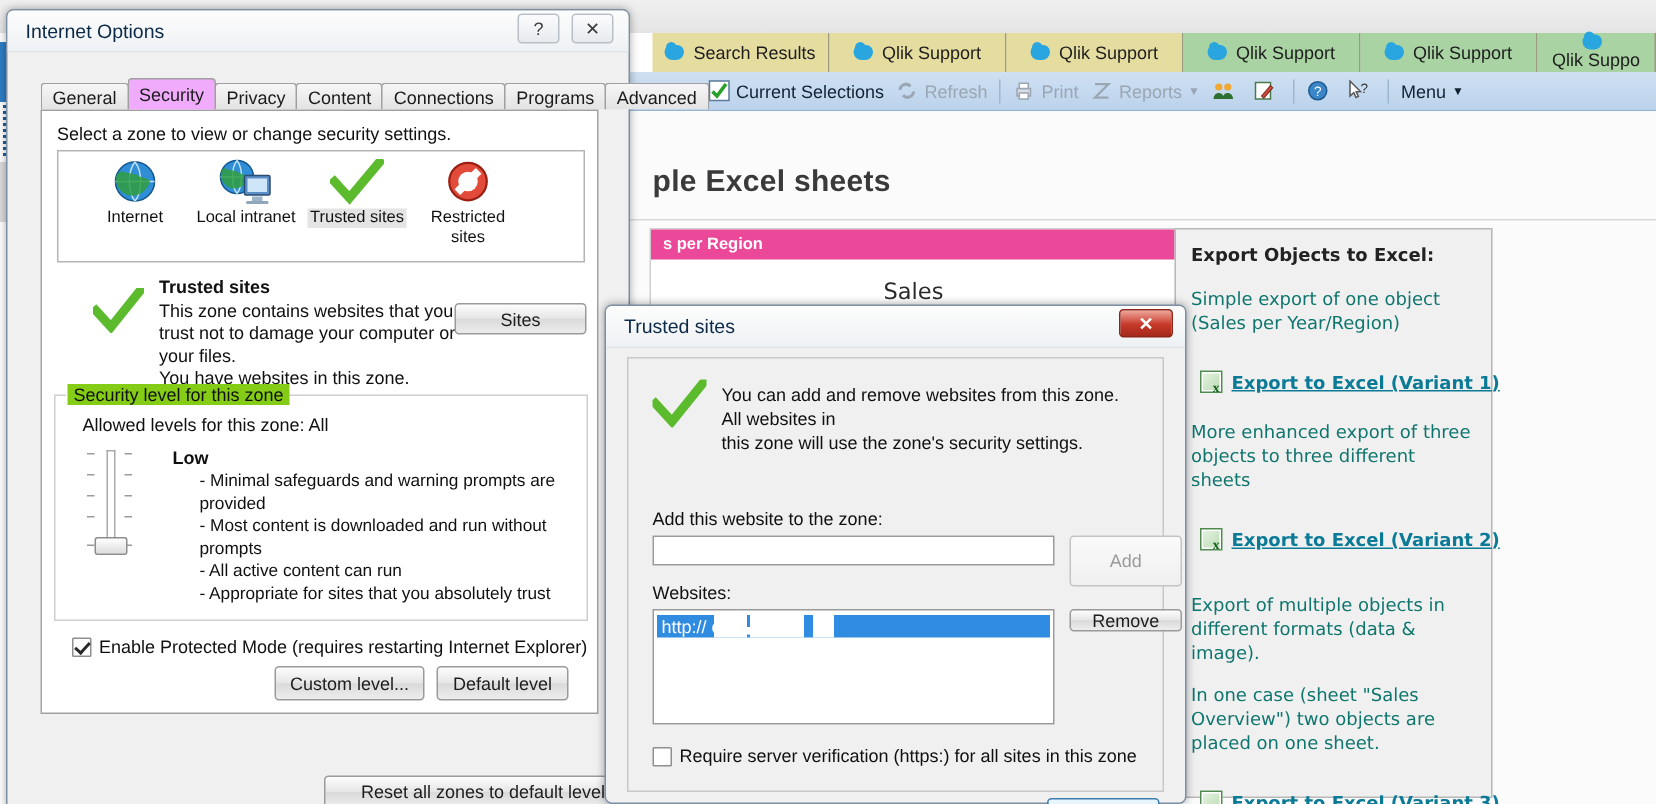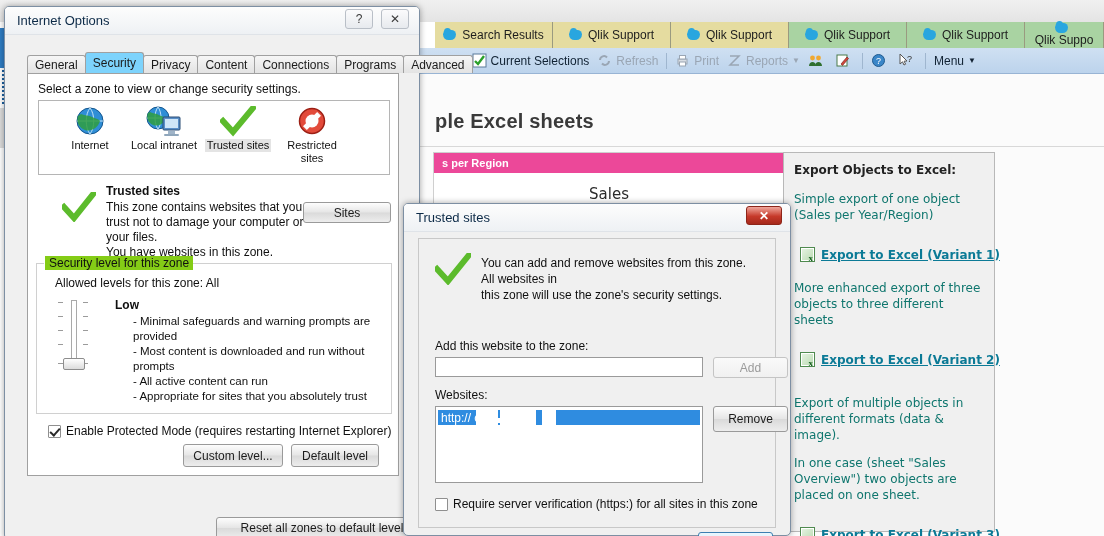--- a/index.html
+++ b/index.html
@@ -149,21 +149,21 @@
   #io-dialog { left:4px; top:6px; width:416px; height:534px; }
   #io-body { position:absolute; left:0; top:28px; width:414px; height:504px; }
 
   #io-tabs { position:absolute; left:22px; top:18px; height:20px; display:flex; align-items:flex-end; }
   .io-tab {
     height:18px; padding:0 7px; font-size:12px; color:#1b1b1b;
     background:linear-gradient(#f6f6f6,#e3e3e3);
     border:1px solid #a0a0a0; border-bottom:none; border-radius:3px 3px 0 0;
     display:flex; align-items:center; margin-right:-1px; cursor:pointer; white-space:nowrap;
   }
-  .io-tab.active { height:21px; background:#7dd3fc; font-weight:normal; z-index:3; position:relative; }
+  .io-tab.active { height:21px; background:#f0abfc; font-weight:normal; z-index:3; position:relative; }
 
   #io-pane {
     position:absolute; left:22px; top:38px; width:372px; height:403px;
     background:#ffffff; border:1px solid #a0a0a0;
   }
   #io-select-label { position:absolute; left:10px; top:8px; font-size:12px; color:#101010; white-space:nowrap; }
 
   #zonebox { position:absolute; left:10px; top:26px; width:352px; height:75px; border:1px solid #b5b5b5; }
   .zone {
     position:absolute; top:4px; width:74px; text-align:center;
@@ -223,33 +223,33 @@
     background:#f0f0f0; border:1px solid #c8c8c8;
   }
   #ts-check { position:absolute; left:16px; top:14px; }
   #ts-blurb { position:absolute; left:62px; top:16px; width:280px; font-size:12px; color:#101010; line-height:16px; }
   #ts-addlabel { position:absolute; left:16px; top:100px; font-size:12px; color:#101010; white-space:nowrap; }
   #ts-addinput {
     position:absolute; left:16px; top:118px; width:268px; height:20px;
     background:#fff; border:1px solid #9a9a9a; font-size:12px; padding:0 4px; color:#101010;
     font-family:"Liberation Sans",sans-serif;
   }
-  #ts-addbtn { position:absolute; left:294px; top:118px; width:75px; height:21px; }
+  #ts-addbtn { position:absolute; left:294px; top:118px; width:75px; height:34px; }
   #ts-weblabel { position:absolute; left:16px; top:149px; font-size:12px; color:#101010; white-space:nowrap; }
   #ts-listbox {
     position:absolute; left:16px; top:167px; width:268px; height:77px;
     background:#fff; border:1px solid #9a9a9a; overflow:hidden;
   }
   #ts-listitem {
     margin:3px 2px 0 2px; height:15px; background:#2f8ce0; color:#fff;
     font-size:12px; display:flex; align-items:center; padding-left:3px;
     position:relative; white-space:nowrap;
   }
   .redact { position:absolute; background:#ffffff; }
-  #ts-removebtn { position:absolute; left:294px; top:167px; width:75px; height:26px; }
+  #ts-removebtn { position:absolute; left:294px; top:167px; width:75px; height:15px; }
   #ts-require { position:absolute; left:16px; top:258px; display:flex; align-items:center;
                 font-size:12px; color:#101010; white-space:nowrap; }
   #ts-closebtn { position:absolute; left:294px; top:300px; width:75px; height:23px; }
 
   .greencheck { display:block; }
 </style>
 </head>
 <body>
 
 <div id="app-bg">

